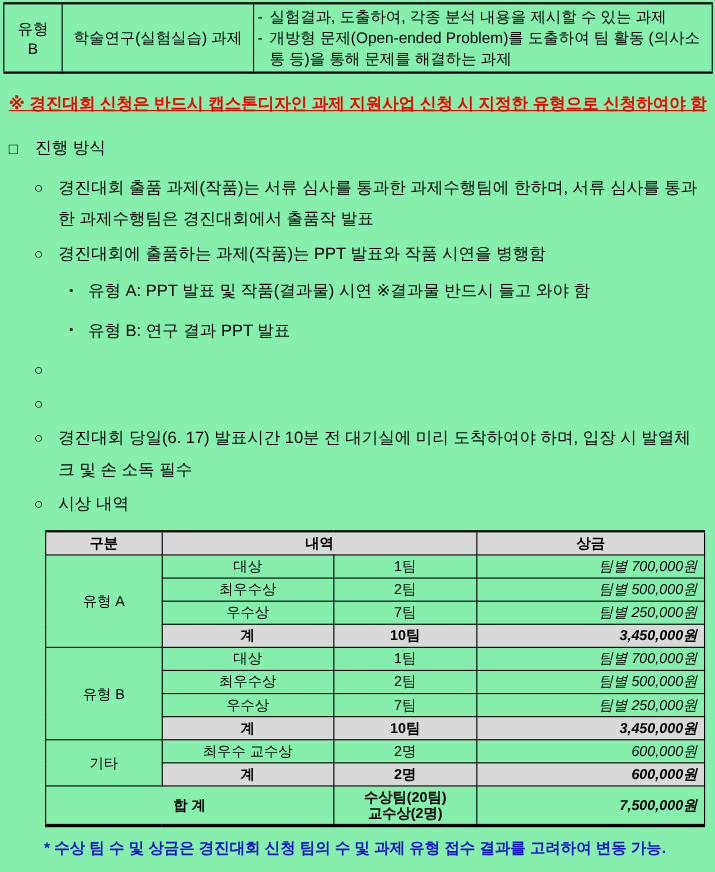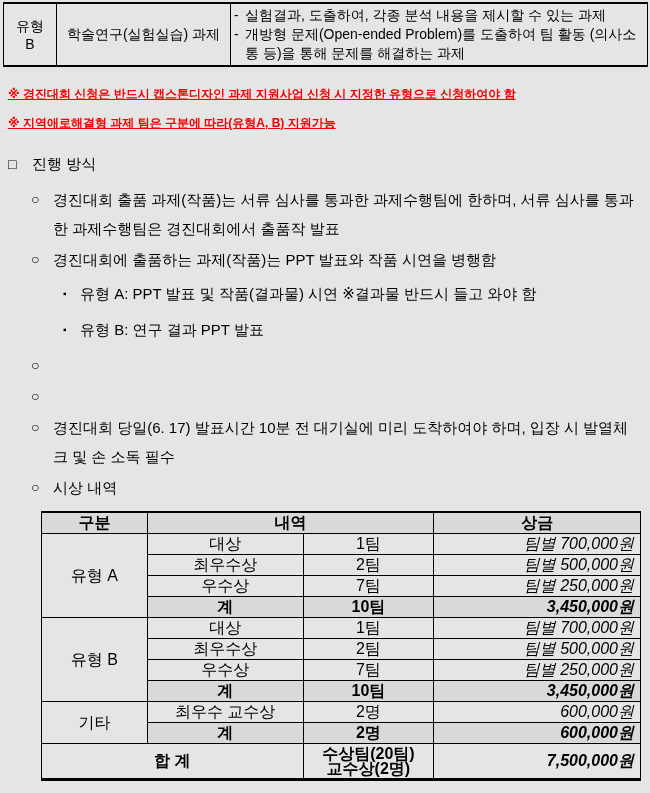--- a/index.html
+++ b/index.html
@@ -1,53 +1,53 @@
 <!DOCTYPE html>
 <html><head>
 <meta charset="utf-8">
 <style>
   html,body { margin:0; padding:0; background:#fff; }
   .page {
     width:650px; height:793px; box-sizing:border-box;
-    background:#e5e5e5; color:#000;
+    background:#86efac; color:#000;
     font-family:"Liberation Sans","DejaVu Sans",sans-serif;
     padding:2px 16px 0 3px; overflow:hidden; position:relative;
   }
 
   
   table { border-collapse:collapse; }
   .type-table { width:645px; border:1px solid #000; border-top:2.5px solid #000; border-bottom:2.5px solid #000; }
   .type-table td { border:1px solid #000; font-size:14px; vertical-align:middle; }
   .type-table .c1 { width:50px; text-align:center; line-height:18px; }
   .type-table .c2 { width:171px; text-align:center; }
   .type-table .c3 { padding:2px 3px; }
   .c3 .dash-item { display:flex; line-height:19px; font-size:14px; }
   .c3 .dash-item .dash { width:11px; flex:none; }
 
   
   .notes { margin:13px 0 0 5px; }
   .note {
-    color:#f40000; font-weight:bold; font-size:12px; line-height:29px;
+    color:#f40000; font-weight:bold; font-size:15px; line-height:29px;
     text-decoration:underline; white-space:nowrap;
   }
 
   
   .section-head { display:flex; margin:16px 0 0 5px; font-size:15px; line-height:20px; }
   .section-head .marker { width:24px; flex:none; font-size:14px; }
 
   
   .blist { margin-top:11px; }
   .li1 { display:flex; margin:0 0 2px 28px; font-size:15px; line-height:29px; }
   .li1 .marker { width:22px; flex:none; font-weight:bold; font-size:14px; }
   .li2 { display:flex; margin:5px 0 7px 60px; font-size:15px; line-height:29px; }
   .li2 .marker { width:17px; flex:none; font-size:10px; }
 
   
   .award-table {
-    width:600px; margin:9px 0 0 38px; font-size:16px;
+    width:600px; margin:9px 0 0 38px; font-size:13px;
     border:1.5px solid #000; border-top:2.5px solid #000; border-bottom:3px solid #000;
   }
   .award-table th, .award-table td { border:1px solid #000; height:20px; line-height:16px; padding:0 6px; }
   .award-table th { background:#d9d9d9; font-weight:bold; text-align:center; }
   .award-table .center { text-align:center; }
   .award-table .prize { text-align:right;font-style:italic; }
   .award-table .shade { background:#d9d9d9; font-weight:bold; }
   .award-table .grand td { font-weight:bold; }
   .award-table .grand .detail { text-align:center; line-height:15px; padding:2px 6px; }
 
@@ -79,21 +79,20 @@
           <span class="dash">-</span>
           <span>개방형 문제(Open-ended Problem)를 도출하여 팀 활동 (의사소통 등)을 통해 문제를 해결하는 과제</span>
         </div>
       </td>
     </tr>
   </tbody>
     </table>
 
   <div class="notes">
     <div class="note">※ 경진대회 신청은 반드시 캡스톤디자인 과제 지원사업 신청 시 지정한 유형으로 신청하여야 함</div>
-    <div class="note">※ 지역애로해결형 과제 팀은 구분에 따라(유형A, B) 지원가능</div>
   </div>
 
   <div class="section-head">
     <span class="marker">□</span>
     <span>진행 방식</span>
   </div>
 
   <div class="blist">
     <div class="li1">
       <span class="marker">○</span>

